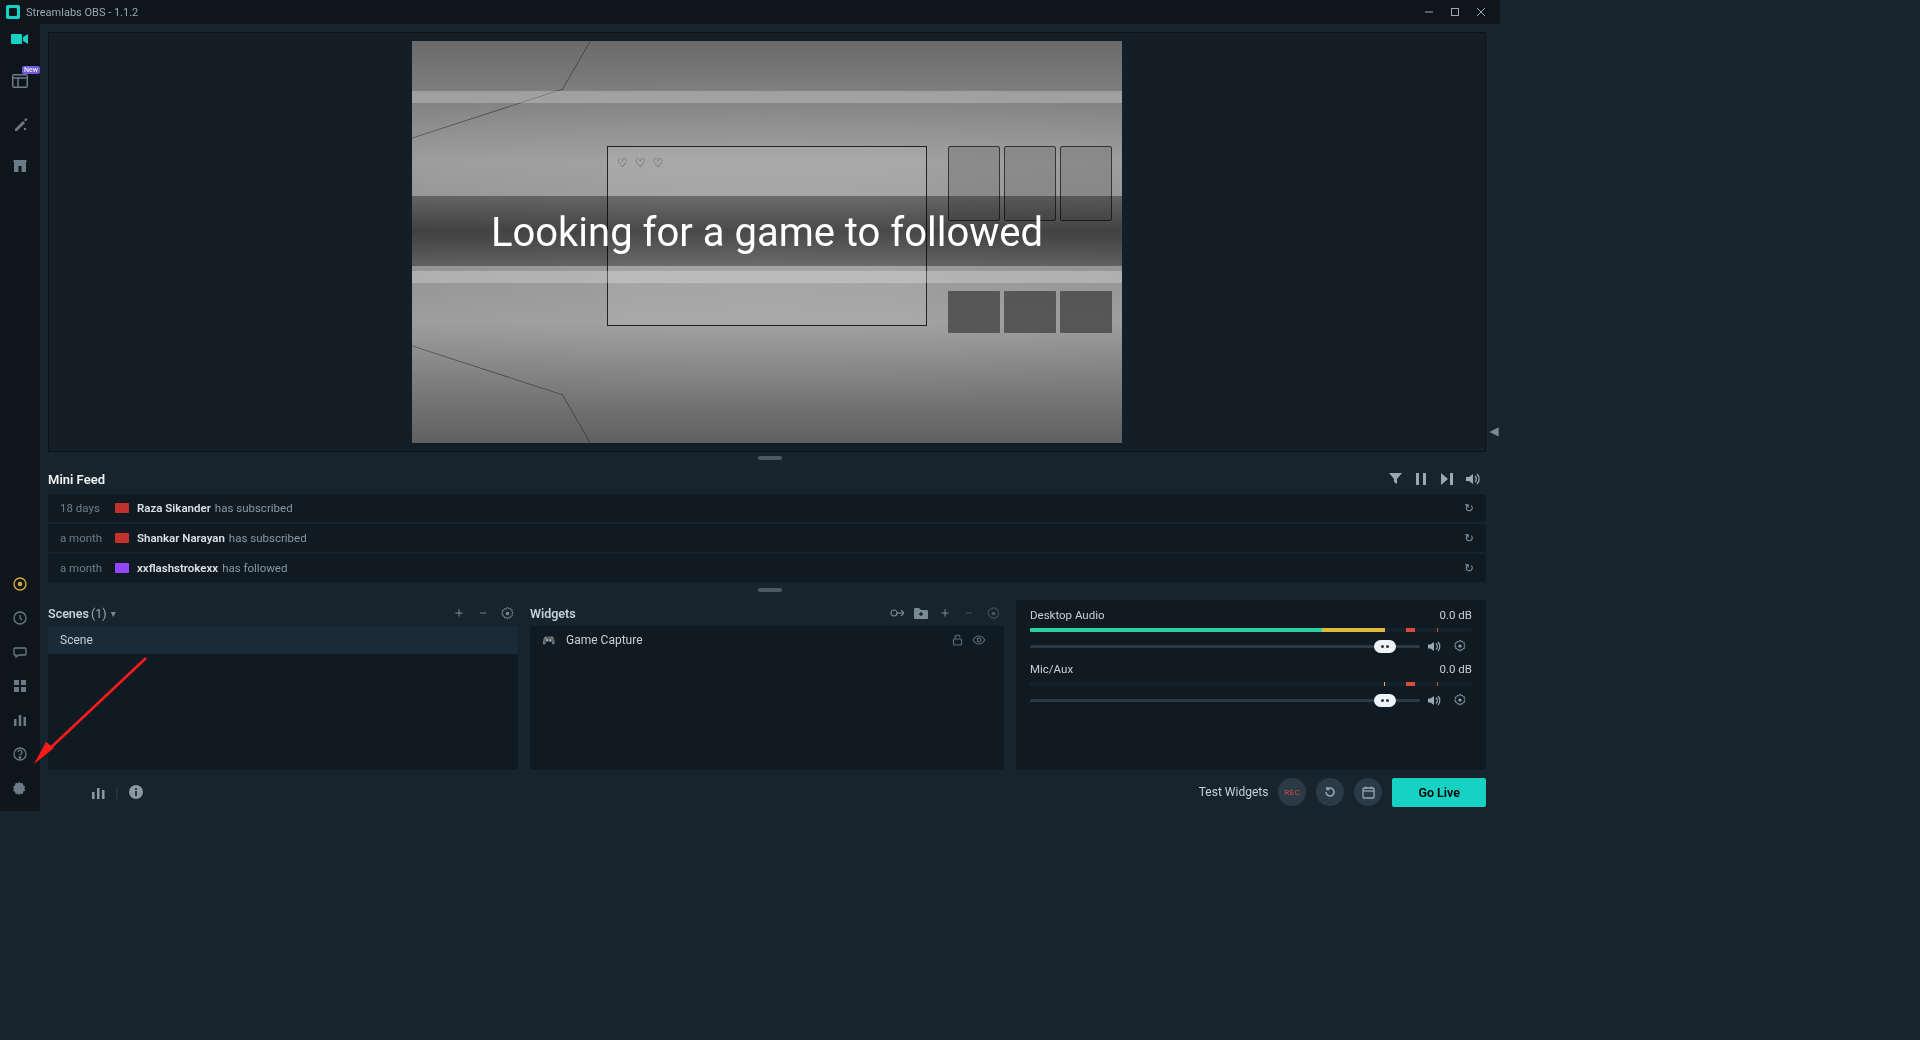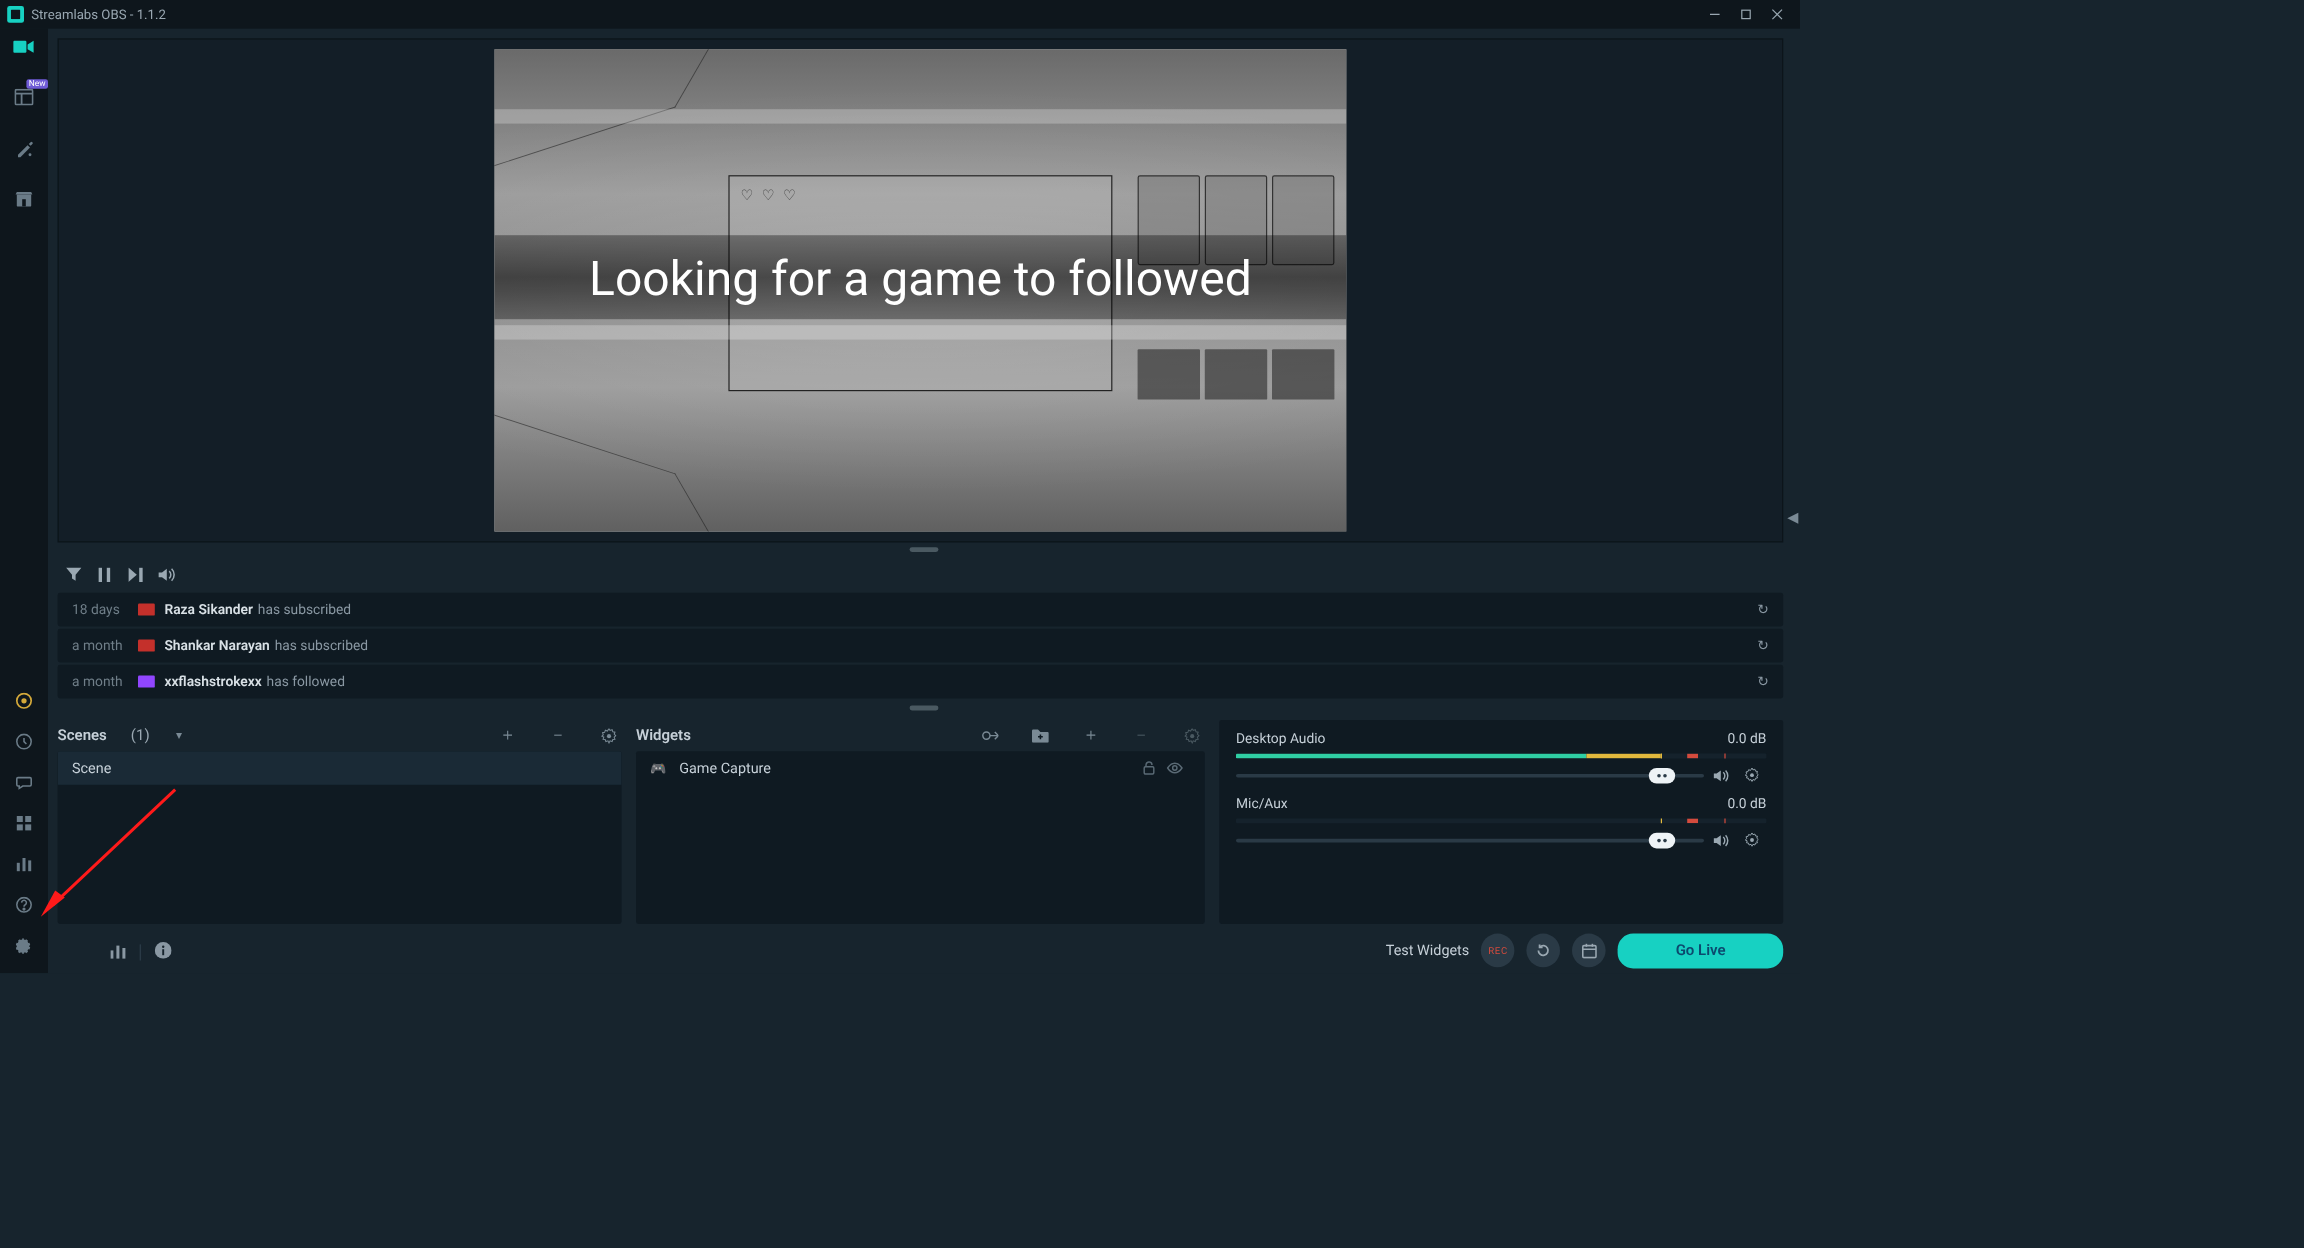--- a/index.html
+++ b/index.html
@@ -45,21 +45,21 @@
 .feed-row .plat.yt { background:#c4302b; }
 .feed-row .plat.tw { background:#9146ff; }
 .feed-row .uname { color:#d9e1e6; font-weight:600; margin-right:4px; }
 .feed-row .action { color:#8a98a3; flex:1; }
 .feed-row .replay { color:#8a98a3; cursor:pointer; }
 .panels-row { display:flex; gap:12px; margin:4px 14px 0 8px; height:170px; }
 .pane { background:transparent; display:flex; flex-direction:column; }
 .pane.scenes { width:470px; }
 .pane.sources { flex:1; }
 .pane.mixer { width:470px; }
-.pane-header { height:26px; display:flex; align-items:center; font-size:12.5px; color:#c6d0d8; gap:20px; }
+.pane-header { height:26px; display:flex; align-items:center; font-size:12.5px; color:#c6d0d8; gap:2px; }
 .pane-header .title { font-weight:600; }
 .pane-header .count { color:#9aa8b2; }
 .pane-header .chev { color:#7a8a95; font-size:10px; margin-left:2px; }
 .pane-header .sp { flex:1; }
 .phicon { width:22px; height:22px; display:flex; align-items:center; justify-content:center; color:#7a8a95; cursor:pointer; font-size:14px; }
 .phicon.dim { color:#4a5961; cursor:default; }
 .pane-body { flex:1; background:#0f1a22; border-radius:2px; overflow:hidden; }
 .list-row { height:28px; display:flex; align-items:center; padding:0 12px; font-size:12px; color:#c6d0d8; cursor:pointer; }
 .list-row.sel { background:#1a2a36; }
 .list-row .licon { width:16px; margin-right:8px; color:#7a8a95; font-size:11px; }
@@ -81,21 +81,21 @@
 .slider-thumb::before { content:""; width:3px; height:3px; background:#2a3a46; border-radius:50%; margin-right:2px; }
 .slider-thumb::after  { content:""; width:3px; height:3px; background:#2a3a46; border-radius:50%; }
 .msicon { color:#9aa8b2; width:18px; text-align:center; cursor:pointer; font-size:13px; }
 .footer { position:absolute; left:40px; right:0; bottom:0; height:38px; display:flex; align-items:center; padding:0 14px 0 12px; gap:10px; }
 .footer .ficon { color:#8a98a3; cursor:pointer; font-size:14px; }
 .footer .pipe { color:#2a3a46; }
 .footer .fsp { flex:1; }
 .footer .twidgets { font-size:12px; color:#c6d0d8; cursor:pointer; }
 .footer .circ { width:28px; height:28px; border-radius:50%; background:#2a3a46; display:flex; align-items:center; justify-content:center; cursor:pointer; color:#9aa8b2; font-size:13px; }
 .footer .rec { font-size:8px; font-weight:400; color:#d44b3d; letter-spacing:0.5px; }
-.footer .golive { background:#17d1c2; color:#0c4a6e; font-size:12.5px; font-weight:600; padding:7px 48px; border-radius:13px; cursor:pointer; }
+.footer .golive { background:#17d1c2; color:#000000; font-size:12.5px; font-weight:600; padding:7px 26px; border-radius:2px; cursor:pointer; }
 .collapse-chev { position:absolute; right:0; top:400px; color:#7a8a95; font-size:12px; cursor:pointer; width:12px; text-align:center; }
 svg { display:block; }
 .arrow-annot { position:absolute; left:26px; top:650px; pointer-events:none; }
 </style>
 </head>
 <body>
 
 <div class="titlebar">
   <div class="logo">
     <svg width="8" height="8" viewBox="0 0 8 8">
@@ -224,20 +224,21 @@
         <div class="band3"></div>
         <div class="band1"></div>
         <div class="overlaytxt">Looking for a game to followed</div>
       </div>
     </div>
 
     <div class="grip-h"></div>
 
     <div class="feed">
       <div class="feed-header">
+        <div class="feed-title">Mini Feed</div>
         <div class="feed-icon">
           <svg width="13" height="12" viewBox="0 0 13 12" fill="currentColor">
               <path d="M0 0 H13 L8 6 V11 L5 9 V6 Z"></path>
             </svg>
         </div>
         <div class="feed-icon">
           <svg width="10" height="12" viewBox="0 0 10 12" fill="currentColor">
               <rect x="0" width="3" height="12"></rect>
               <rect x="7" width="3" height="12"></rect>
             </svg>

